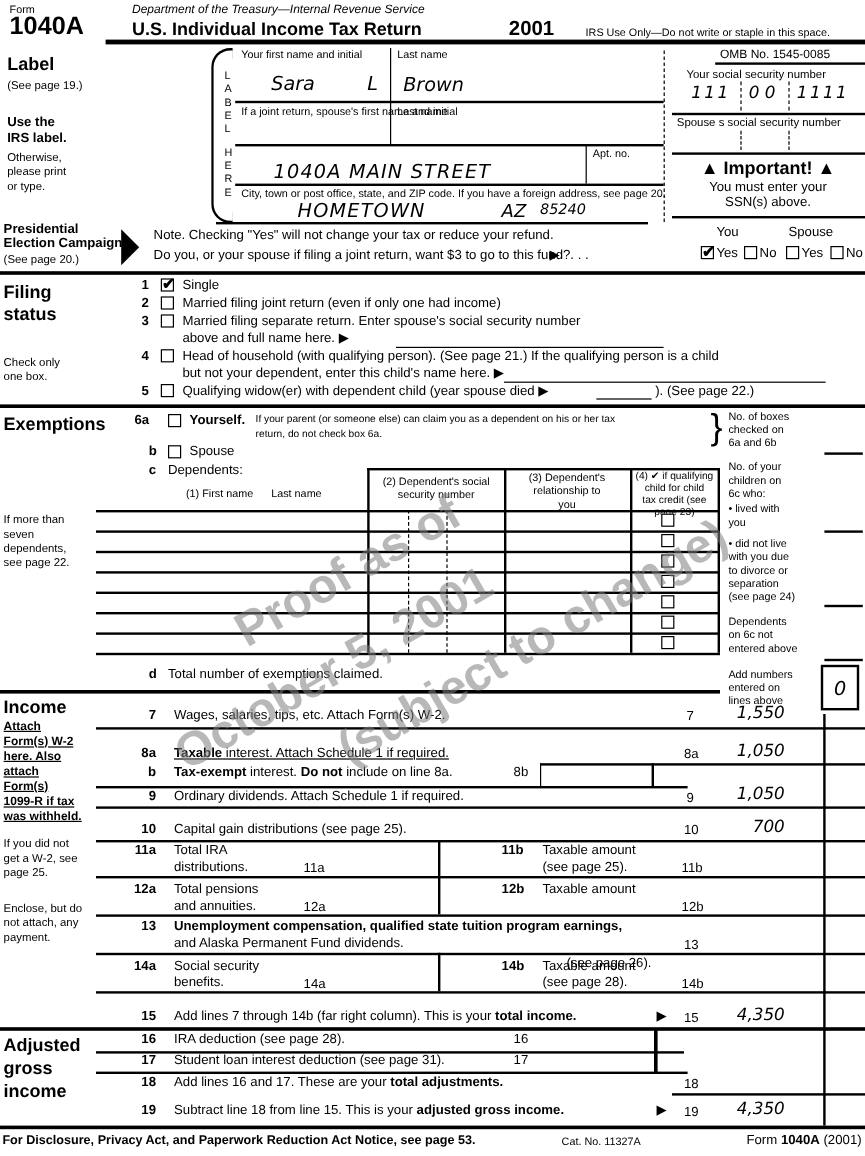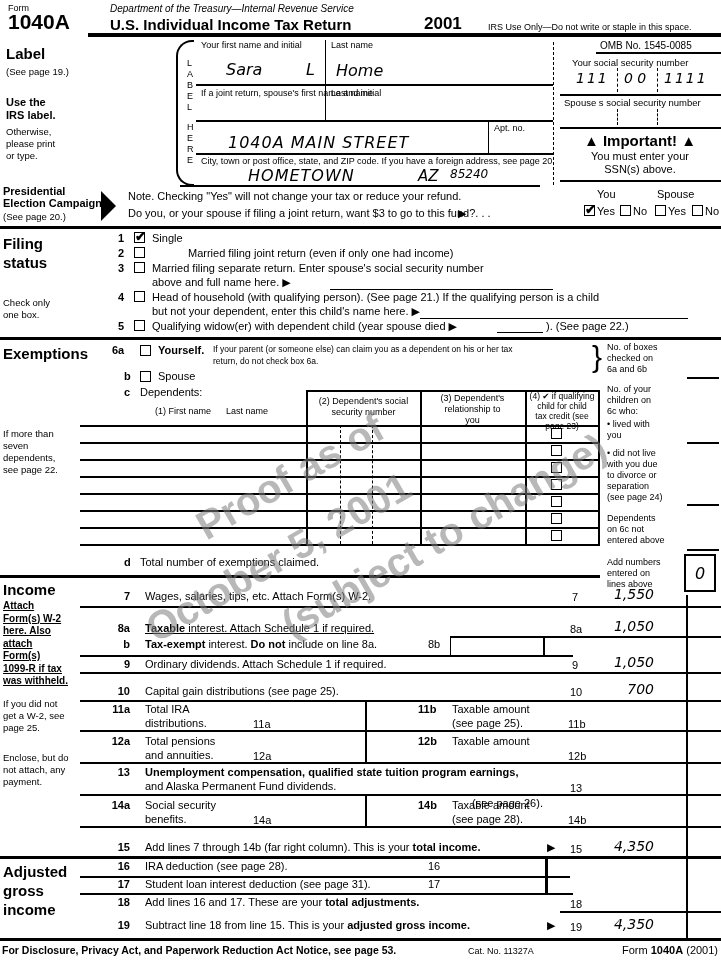--- a/index.html
+++ b/index.html
@@ -55,21 +55,21 @@
 or type.</div>
 
   <div class="p bracket" style="left:176px;top:40px;width:16px;height:142px;"></div>
   <div class="p vert-letters" style="left:187px;top:58px;">LABEL</div>
   <div class="p vert-letters" style="left:187px;top:122px;">HERE</div>
 
   <div class="p t9" style="left:201px;top:40px;">Your first name and initial</div>
   <div class="p t9" style="left:331px;top:40px;">Last name</div>
   <div class="p hand" style="left:226px;top:60px;font-size:16px;">Sara</div>
   <div class="p hand" style="left:306px;top:60px;font-size:16px;">L</div>
-  <div class="p hand" style="left:336px;top:61px;font-size:16px;">Home</div>
+  <div class="p hand" style="left:336px;top:61px;font-size:16px;">Brown</div>
   <div class="p hl2" style="left:196px;top:84px;width:357px;"></div>
   <div class="p t9" style="left:201px;top:88px;">If a joint return, spouse's first name and initial</div>
   <div class="p t9" style="left:331px;top:88px;">Last name</div>
   <div class="p vl1" style="left:325px;top:40px;height:80px;"></div>
   <div class="p hl2" style="left:196px;top:120px;width:357px;"></div>
 
   <div class="p hand" style="left:228px;top:133px;font-size:16px;letter-spacing:1px;">1040A MAIN STREET</div>
   <div class="p vl1" style="left:488px;top:120px;height:33px;"></div>
   <div class="p t9" style="left:494px;top:123px;">Apt. no.</div>
   <div class="p hl2" style="left:196px;top:153px;width:357px;"></div>
@@ -127,21 +127,21 @@
 one box.</div>
 
   <div class="p t11 b" style="left:118px;top:232px;">1</div>
   <div class="p cb" style="left:134px;top:232px;">
       <span class="ck">✔</span>
     </div>
   <div class="p t11" style="left:152px;top:232px;">Single</div>
 
   <div class="p t11 b" style="left:118px;top:247px;">2</div>
   <div class="p cb" style="left:134px;top:247px;"></div>
-  <div class="p t11" style="left:152px;top:247px;margin-left:36px;">Married filing joint return (even if only one had income)</div>
+  <div class="p t11" style="left:152px;top:247px;">Married filing joint return (even if only one had income)</div>
 
   <div class="p t11 b" style="left:118px;top:262px;">3</div>
   <div class="p cb" style="left:134px;top:262px;"></div>
   <div class="p t11" style="left:152px;top:262px;">Married filing separate return. Enter spouse's social security number</div>
   <div class="p t11" style="left:152px;top:276px;">above and full name here. ▶</div>
   <div class="p hl" style="left:330px;top:289px;width:223px;"></div>
 
   <div class="p t11 b" style="left:118px;top:291px;">4</div>
   <div class="p cb" style="left:134px;top:291px;"></div>
   <div class="p t11" style="left:152px;top:291px;">Head of household (with qualifying person). (See page 21.) If the qualifying person is a child</div>

